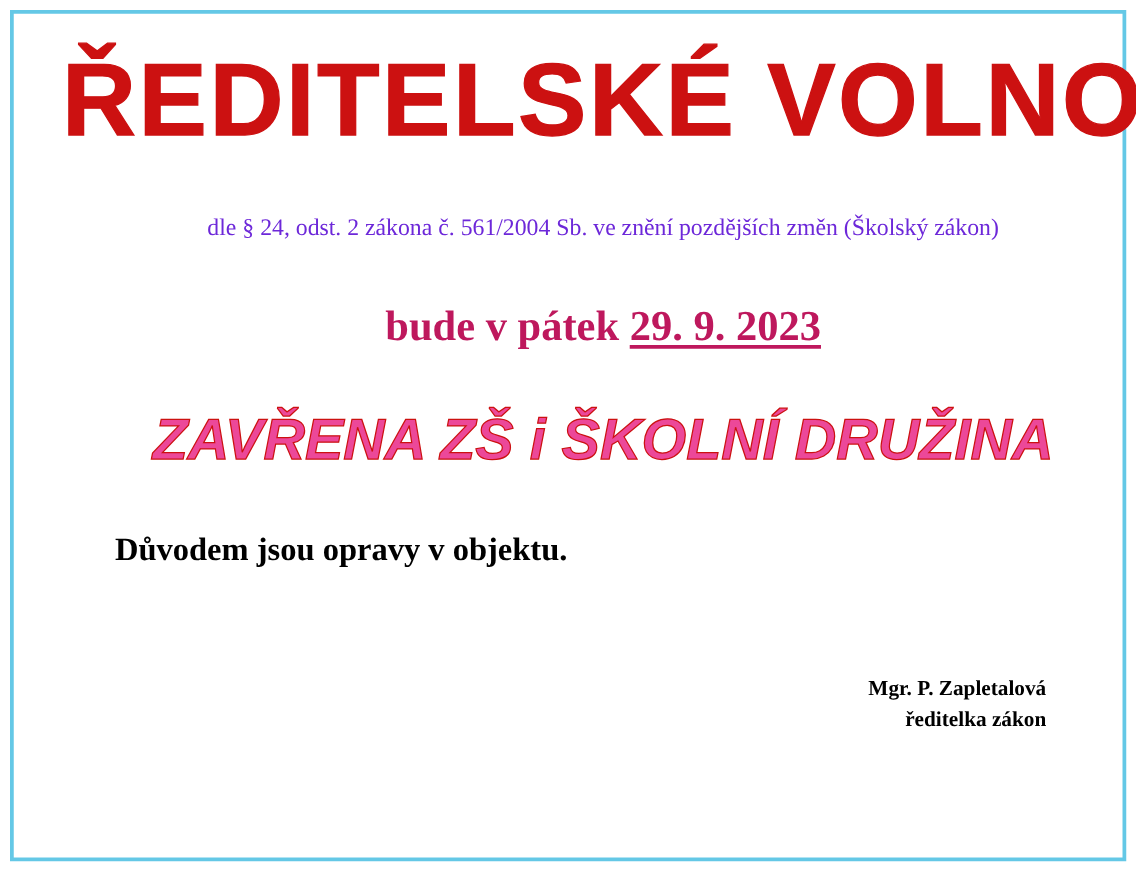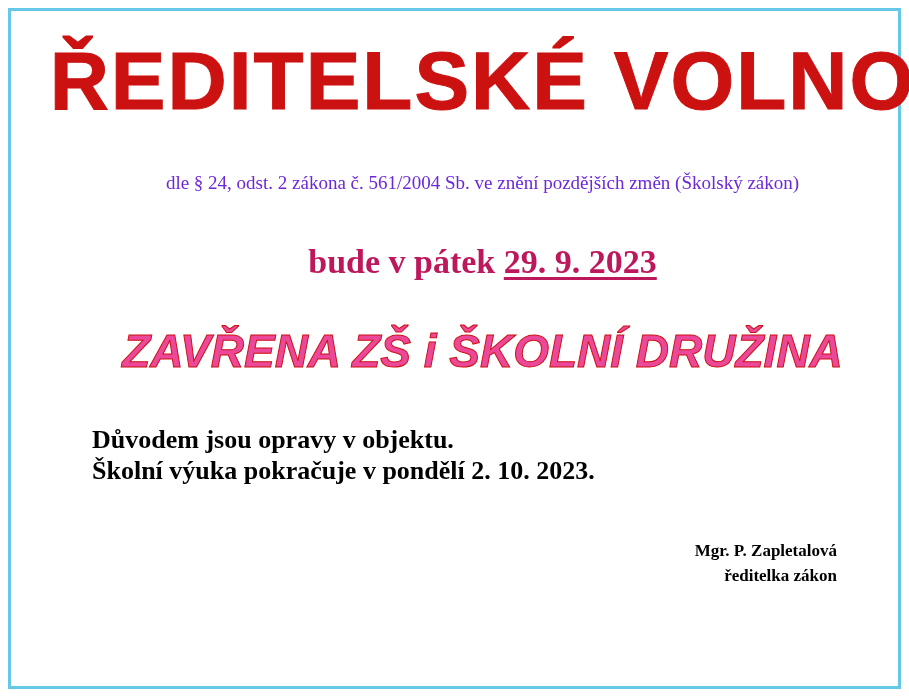--- a/index.html
+++ b/index.html
@@ -140,21 +140,20 @@
     <div class="legal">dle § 24, odst. 2 zákona č. 561/2004 Sb. ve znění pozdějších změn (Školský zákon)</div>
 
     <div class="dateline">
       <span>bude v pátek</span><span>&nbsp;</span><span class="date">29. 9. 2023</span>
     </div>
 
     <div class="closed">ZAVŘENA ZŠ i ŠKOLNÍ DRUŽINA</div>
 
     <div class="reason">
       <div>Důvodem jsou opravy v objektu.</div>
-      <div>Školní výuka pokračuje v pondělí 2. 10. 2023.</div>
     </div>
 
     <div class="signature">
       <div>Mgr. P. Zapletalová</div>
       <div>ředitelka zákon</div>
     </div>
 
   </div>
 </div>
 

